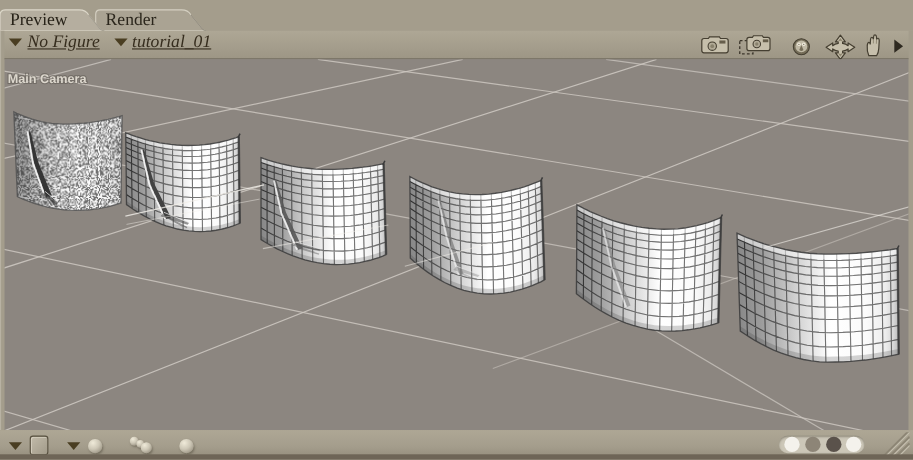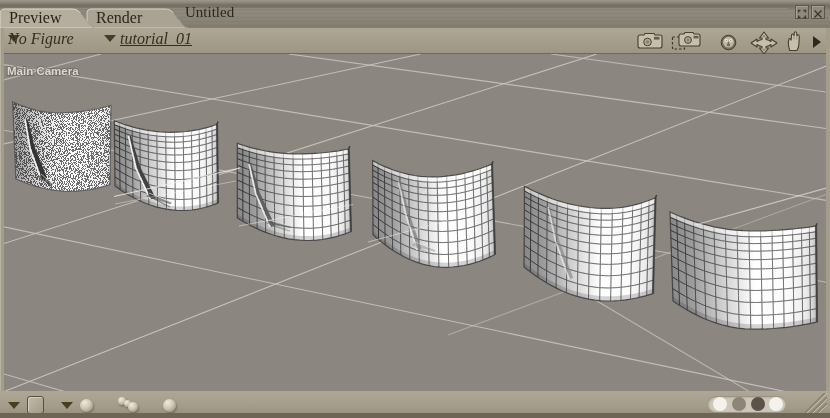--- a/index.html
+++ b/index.html
@@ -19,45 +19,31 @@
  background:linear-gradient(#aea795,#a49d8c 55%,#9a9382 80%,#8d8675 100%);}
 #bottomedge{position:absolute;left:0;top:413px;width:830px;height:5px;background:#6e6557;}
 #lframe{position:absolute;left:0;top:28px;width:4px;height:363px;background:#a49d8c;box-shadow:inset 1px 0 0 #b8b2a3;}
 #rframe{position:absolute;left:826px;top:28px;width:4px;height:363px;background:#a49d8c;}
 .sphere{position:absolute;border-radius:50%;background:radial-gradient(circle at 35% 28%, #efead9 0%, #cdc7b6 45%, #a29b8b 78%, #8a8374 100%);box-shadow:1px 1.5px 2px rgba(60,55,40,.4);}
 #pill{position:absolute;left:708px;top:5px;width:78px;height:16px;border-radius:8px;background:#ccc7b8;box-shadow:inset 0 1px 2px rgba(80,75,60,.55);}
 .pc{position:absolute;top:1px;width:14px;height:14px;border-radius:50%;}
 </style></head>
 <body>
 <div id="app">
- <div id="titlebar">
-      <div class="ridge"></div>
-  <div id="untitled">Untitled</div>
-  <div class="winbtn" id="maxbtn">
-   <svg width="12" height="12" viewBox="0 0 12 12">
-          <path d="M2.5,4.5 V2.5 H4.5 M7.5,2.5 H9.5 V4.5 M9.5,7.5 V9.5 H7.5 M4.5,9.5 H2.5 V7.5" fill="none" stroke="#3c372e" stroke-width="1.3"></path>
-        </svg>
-  </div>
-  <div class="winbtn" id="closebtn">
-   <svg width="12" height="12" viewBox="0 0 12 12">
-          <path d="M2.5,2.5 L9.5,9.5 M9.5,2.5 L2.5,9.5" stroke="#3c372e" stroke-width="1.4"></path>
-        </svg>
-  </div>
- </div>
  <svg id="tabs" width="240" height="29" viewBox="0 0 240 29" style="position:absolute;left:0;top:0">
   <path d="M87,28 L87,13 Q87,9 91,9 L165,9 Q171,9 173.5,13.5 L182,24 Q184.5,28 188,28 Z" fill="#aaa393" stroke="#d5d0c2" stroke-width="1"></path>
   <path d="M173.5,13.5 L182,24 Q184.5,28 188,28" fill="none" stroke="#6c6659" stroke-width="1" opacity="0.6"></path>
   <text x="96" y="23" font-family="Liberation Serif,serif" font-size="16" fill="#2b261c">Render</text>
   <path d="M0,28 L0,14 Q0,9 5,9 L72,9 Q78,9 80.5,13.5 L89,24 Q91.5,28 95,28 Z" fill="#b5ae9f" stroke="#ddd8ca" stroke-width="1"></path>
   <path d="M80.5,13.5 L89,24 Q91.5,28 95,28" fill="none" stroke="#6c6659" stroke-width="1" opacity="0.5"></path>
   <text x="9" y="23" font-family="Liberation Serif,serif" font-size="16" fill="#272218">Preview</text>
  </svg>
  <div id="toolbar">
   <div class="ddtri" style="left:8px;top:7px;"></div>
-  <div class="ddlabel" style="left:8px;">No Figure</div>
+  <div class="ddlabel" style="left:25px;text-decoration:underline;">No Figure</div>
   <div class="ddtri" style="left:104px;top:7px;"></div>
   <div class="ddlabel" style="left:120px;text-decoration:underline;">tutorial_01</div>
   <svg width="200" height="26" viewBox="0 0 200 26" style="position:absolute;left:630px;top:0">
    <g transform="translate(7,5)">
     <path d="M1,4 Q1,2 3,2 L7,2 L8,0.5 L17,0.5 L18,2 L23,2 Q25,2 25,4 L25,13 Q25,15 23,15 L3,15 Q1,15 1,13 Z" fill="#c6bfab" stroke="#453f31" stroke-width="1.1"></path>
     <circle cx="10.5" cy="9" r="3.8" fill="#b2ab97" stroke="#453f31"></circle>
     <circle cx="10.5" cy="9" r="1.7" fill="#89826d"></circle>
     <rect x="17" y="3.8" width="5.5" height="2.8" fill="#665e4b"></rect>
    </g>
    <g transform="translate(42,3)">

